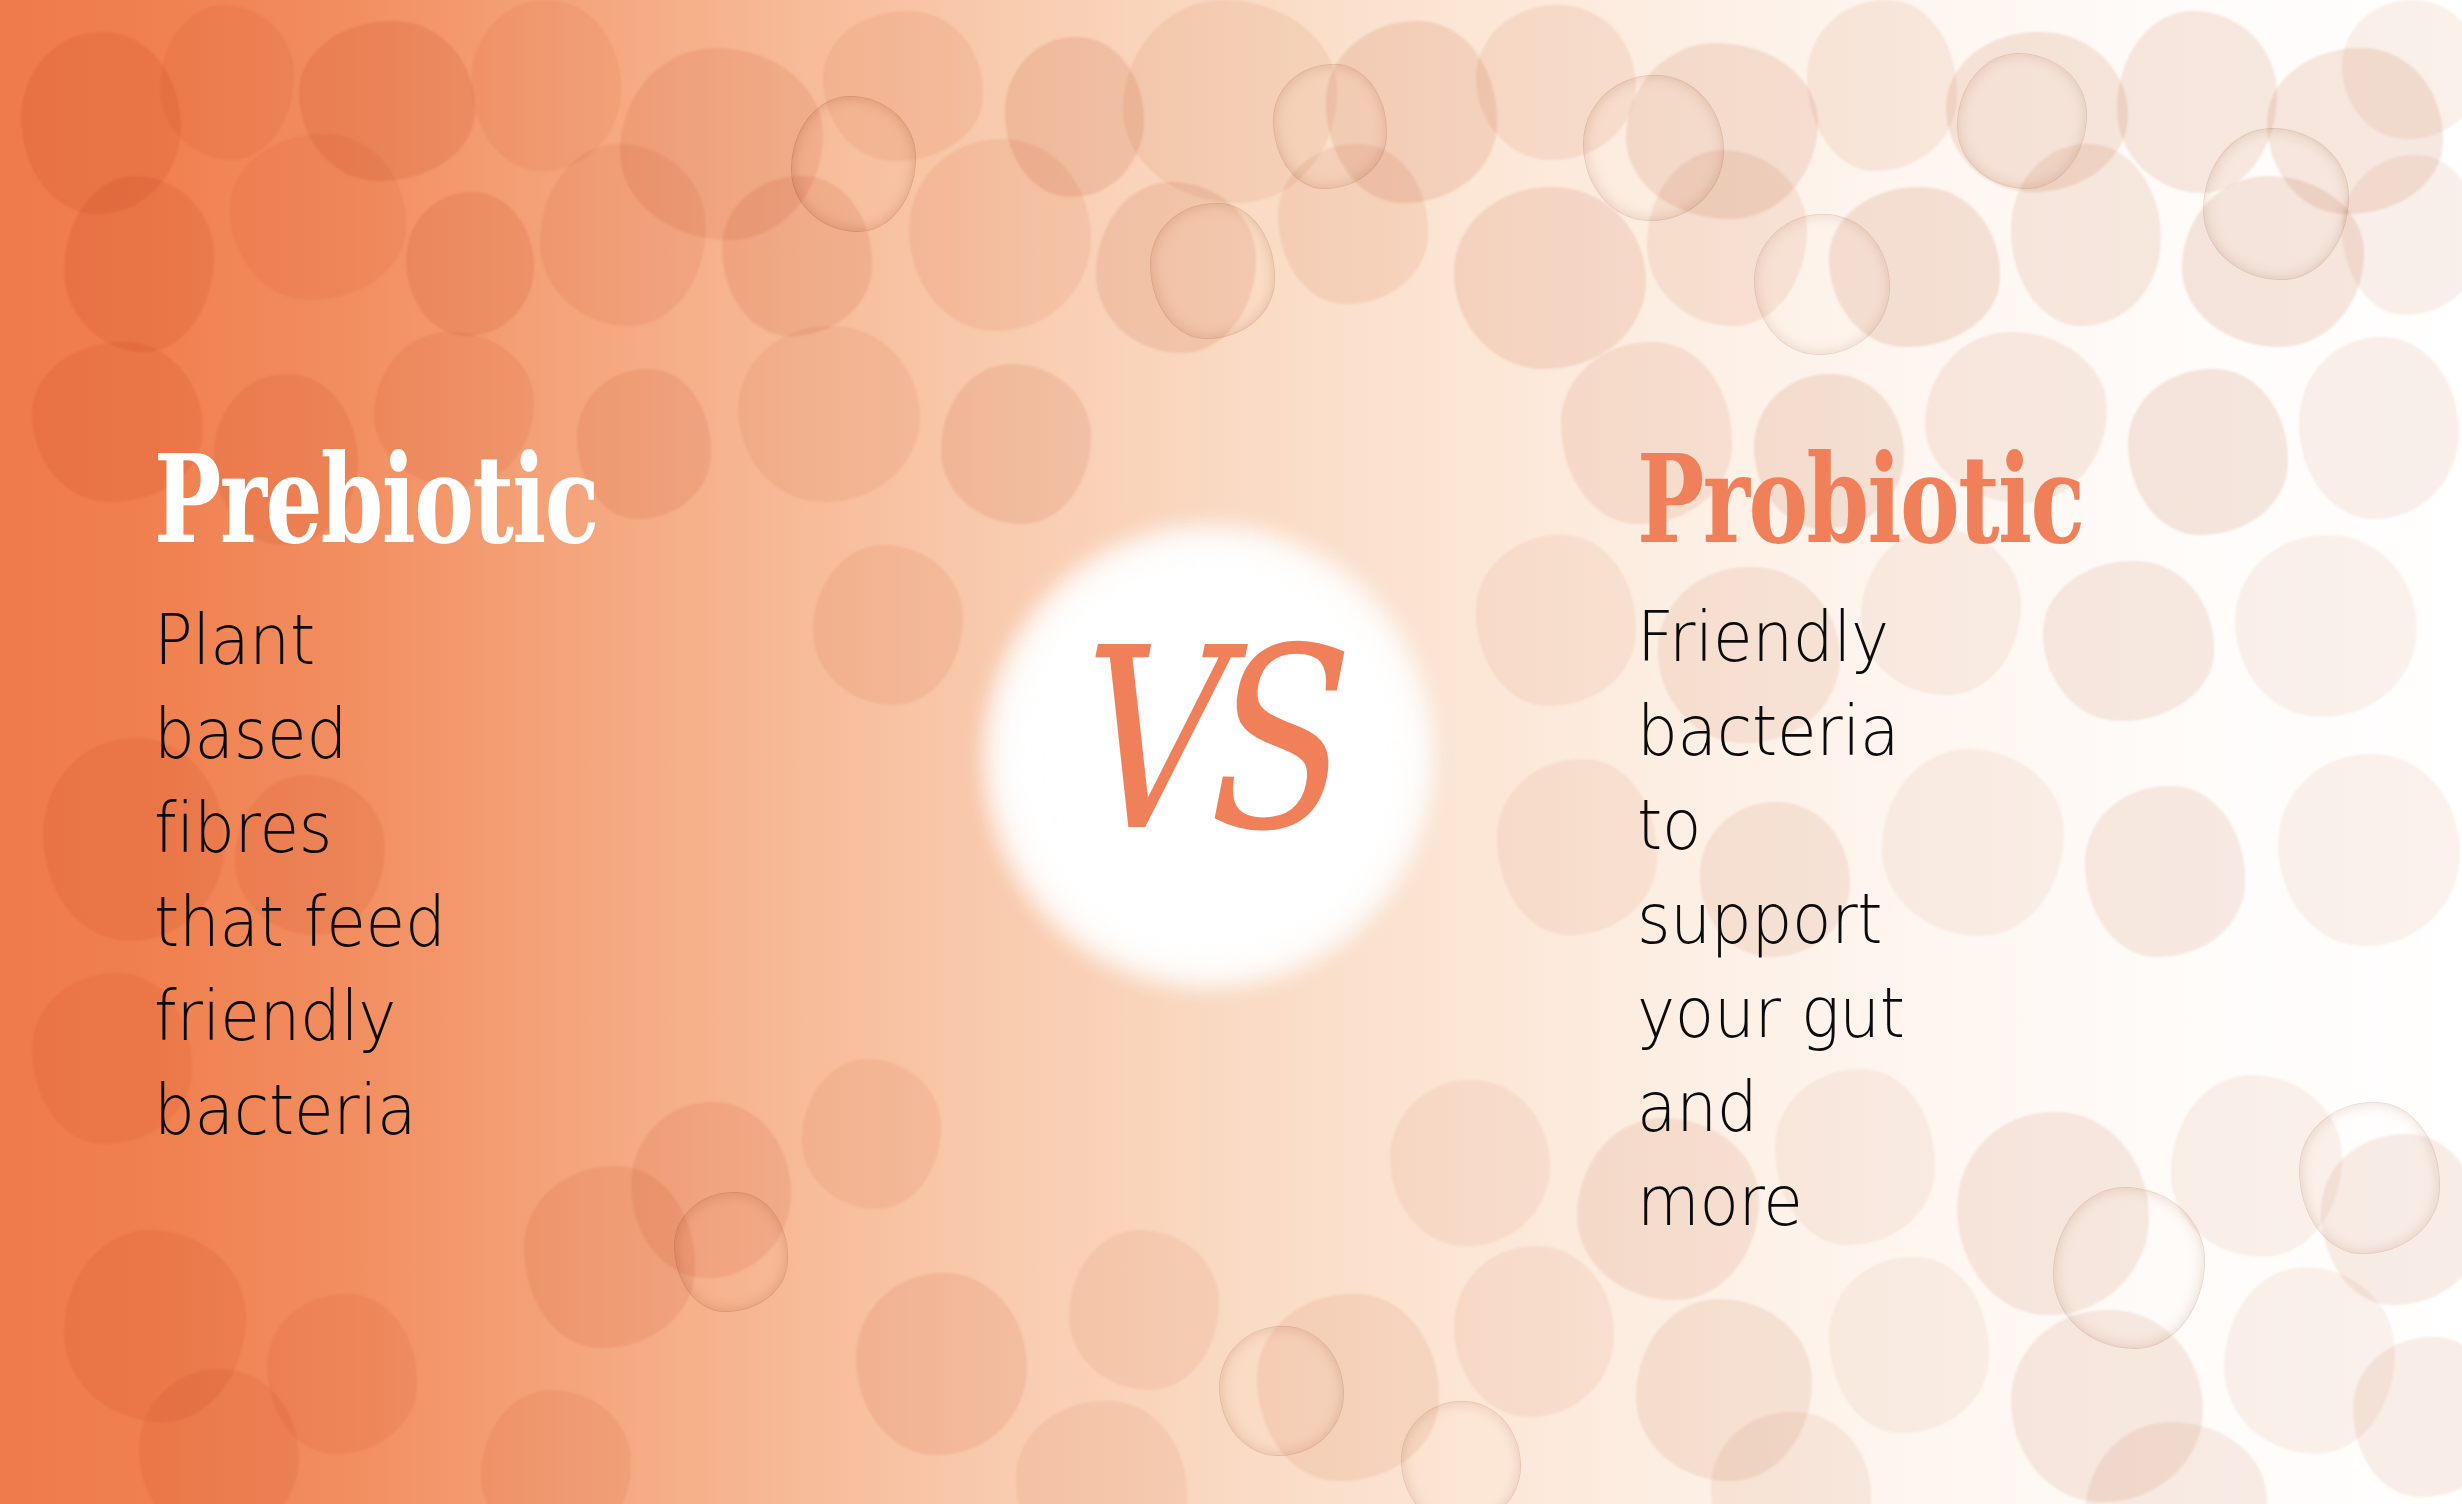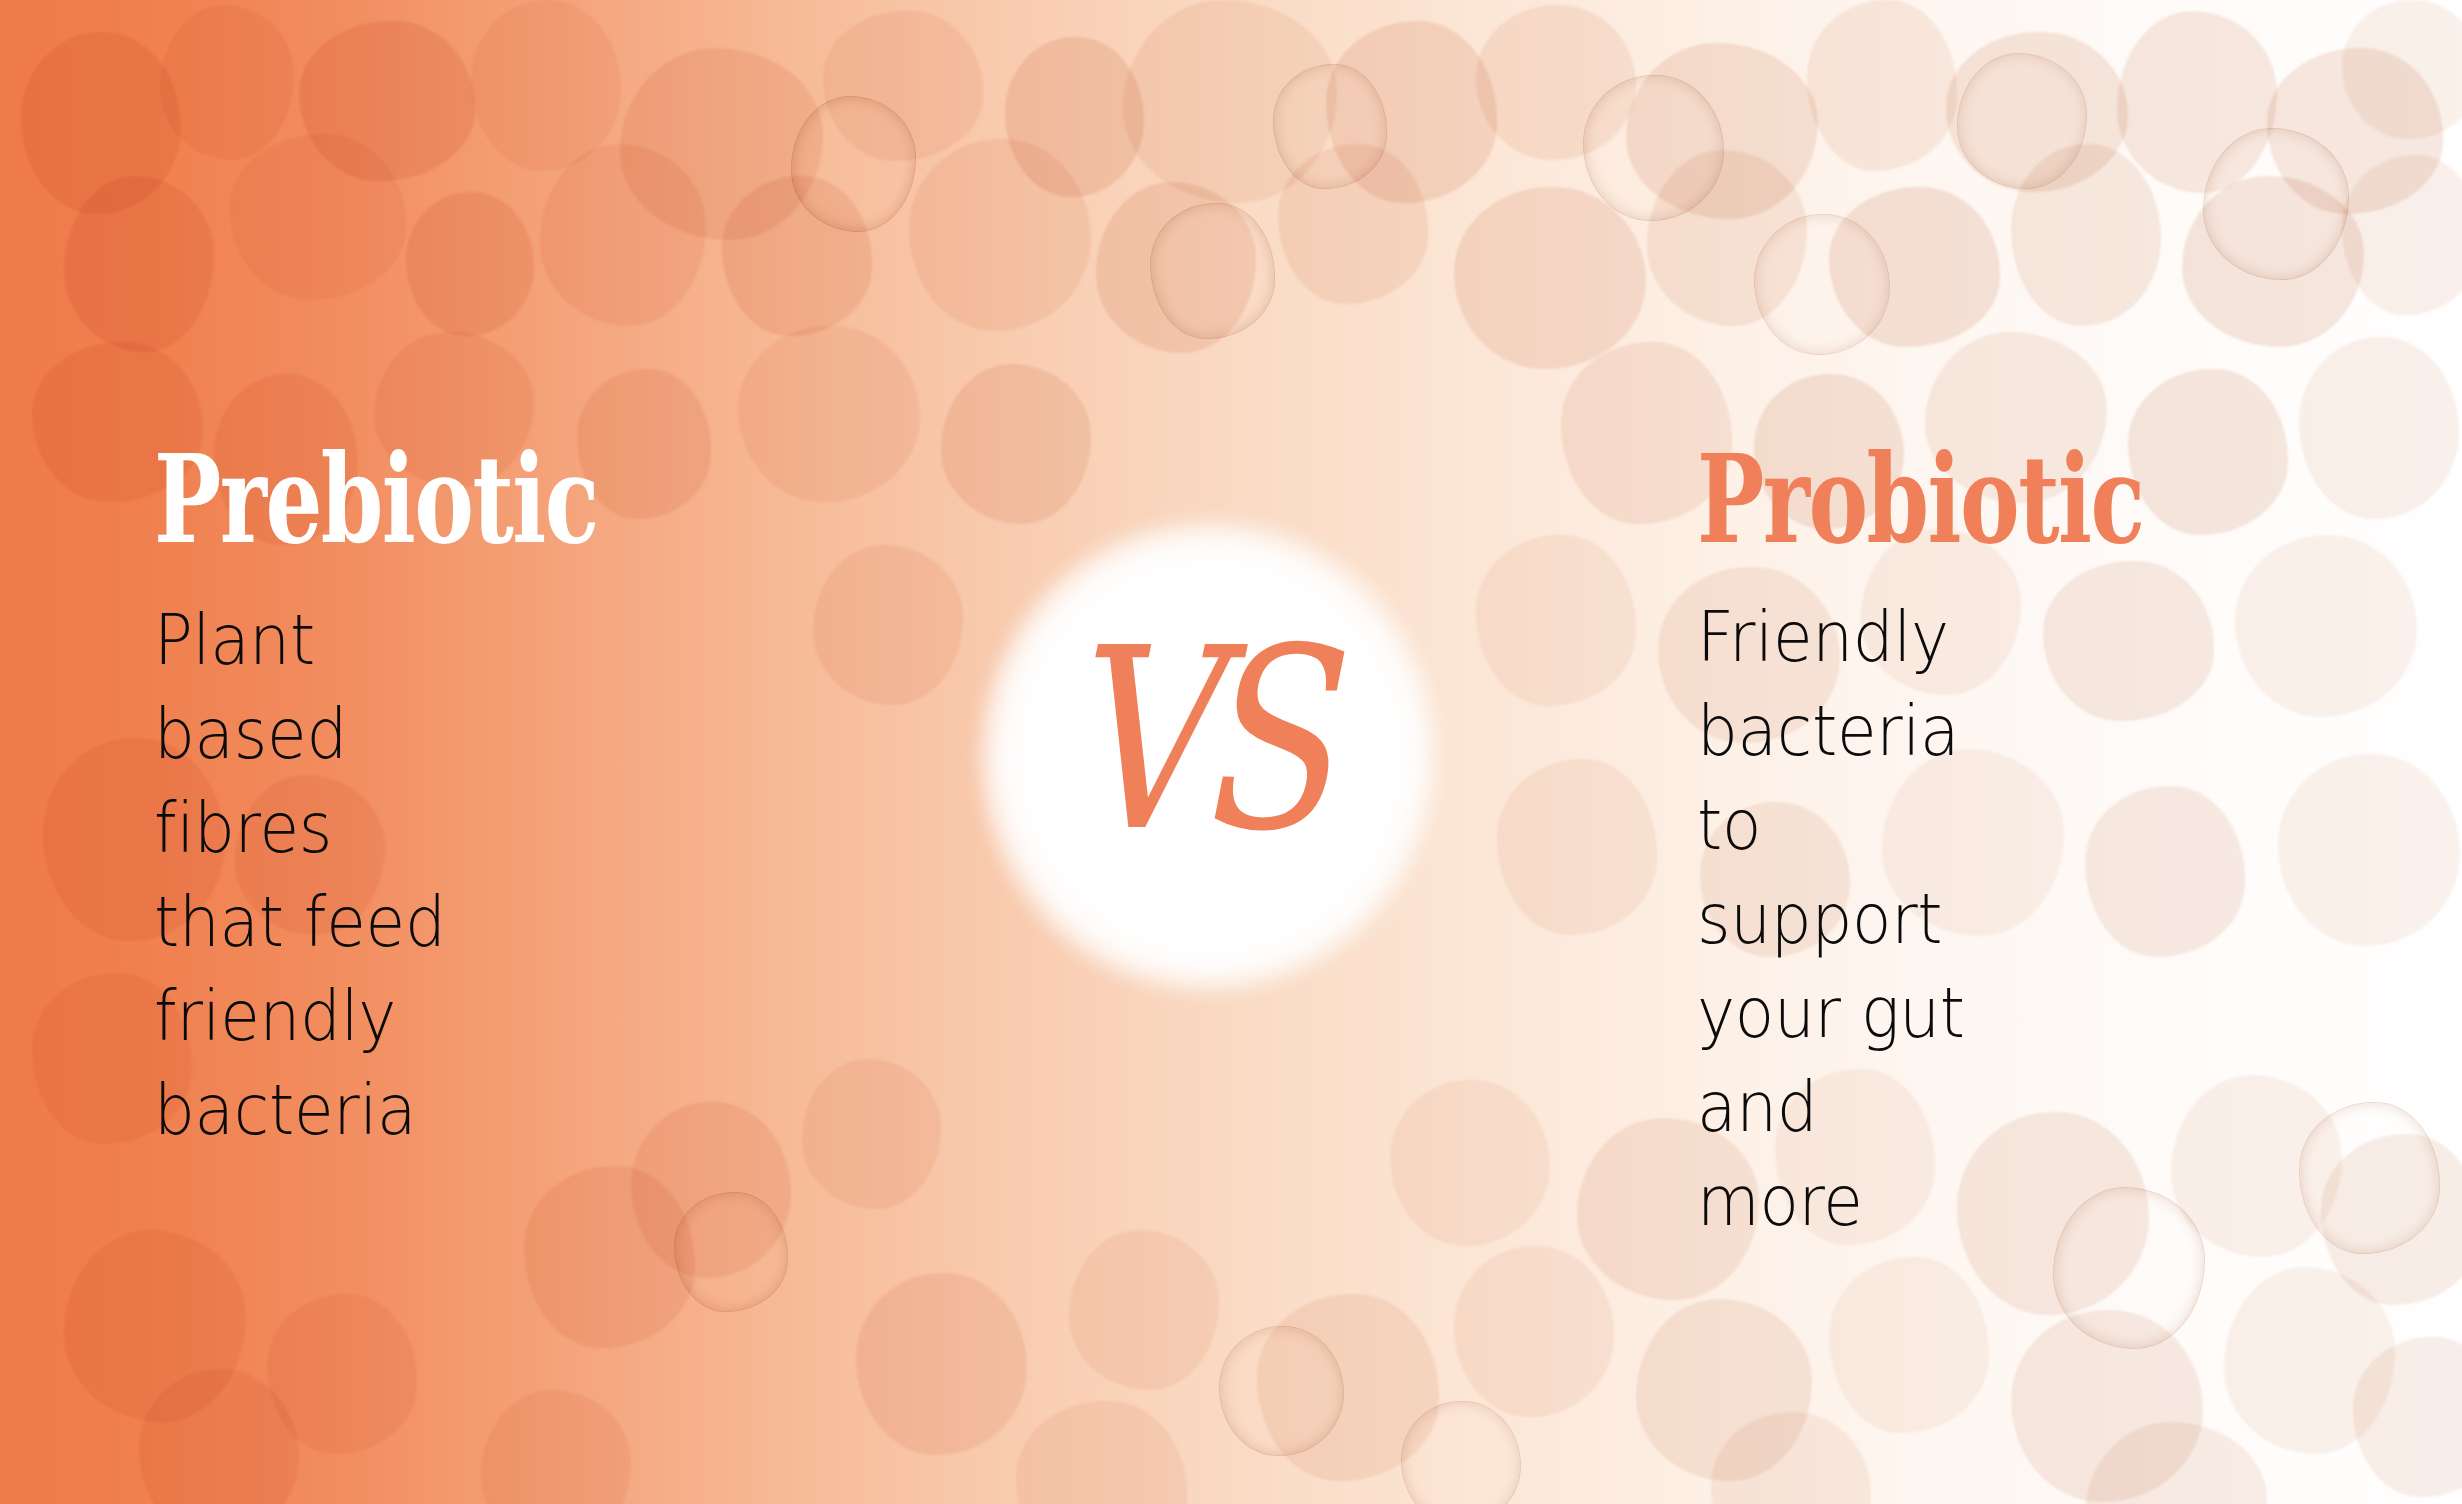--- a/index.html
+++ b/index.html
@@ -47,21 +47,21 @@
   }
   .bubble.r2{border-radius:47% 53% 46% 54% / 54% 45% 55% 46%;}
   .bubble.r3{border-radius:53% 46% 55% 45% / 45% 55% 44% 56%;}
   .bubble.ring{
     background:transparent !important;
   }
 
   
   .panel{position:absolute;}
   #panel-left{left:154px;top:444px;width:668px;}
-  #panel-right{left:1697px;top:444px;width:695px;}
+  #panel-right{left:1637px;top:444px;width:695px;}
 
   .heading{
     font-family:"DejaVu Serif", "Liberation Serif", serif;
     font-weight:700;
     font-size:121px;
     line-height:0.93;
     letter-spacing:-2.1px;
     margin:0;
     transform:scaleX(0.74);
     transform-origin:left center;

